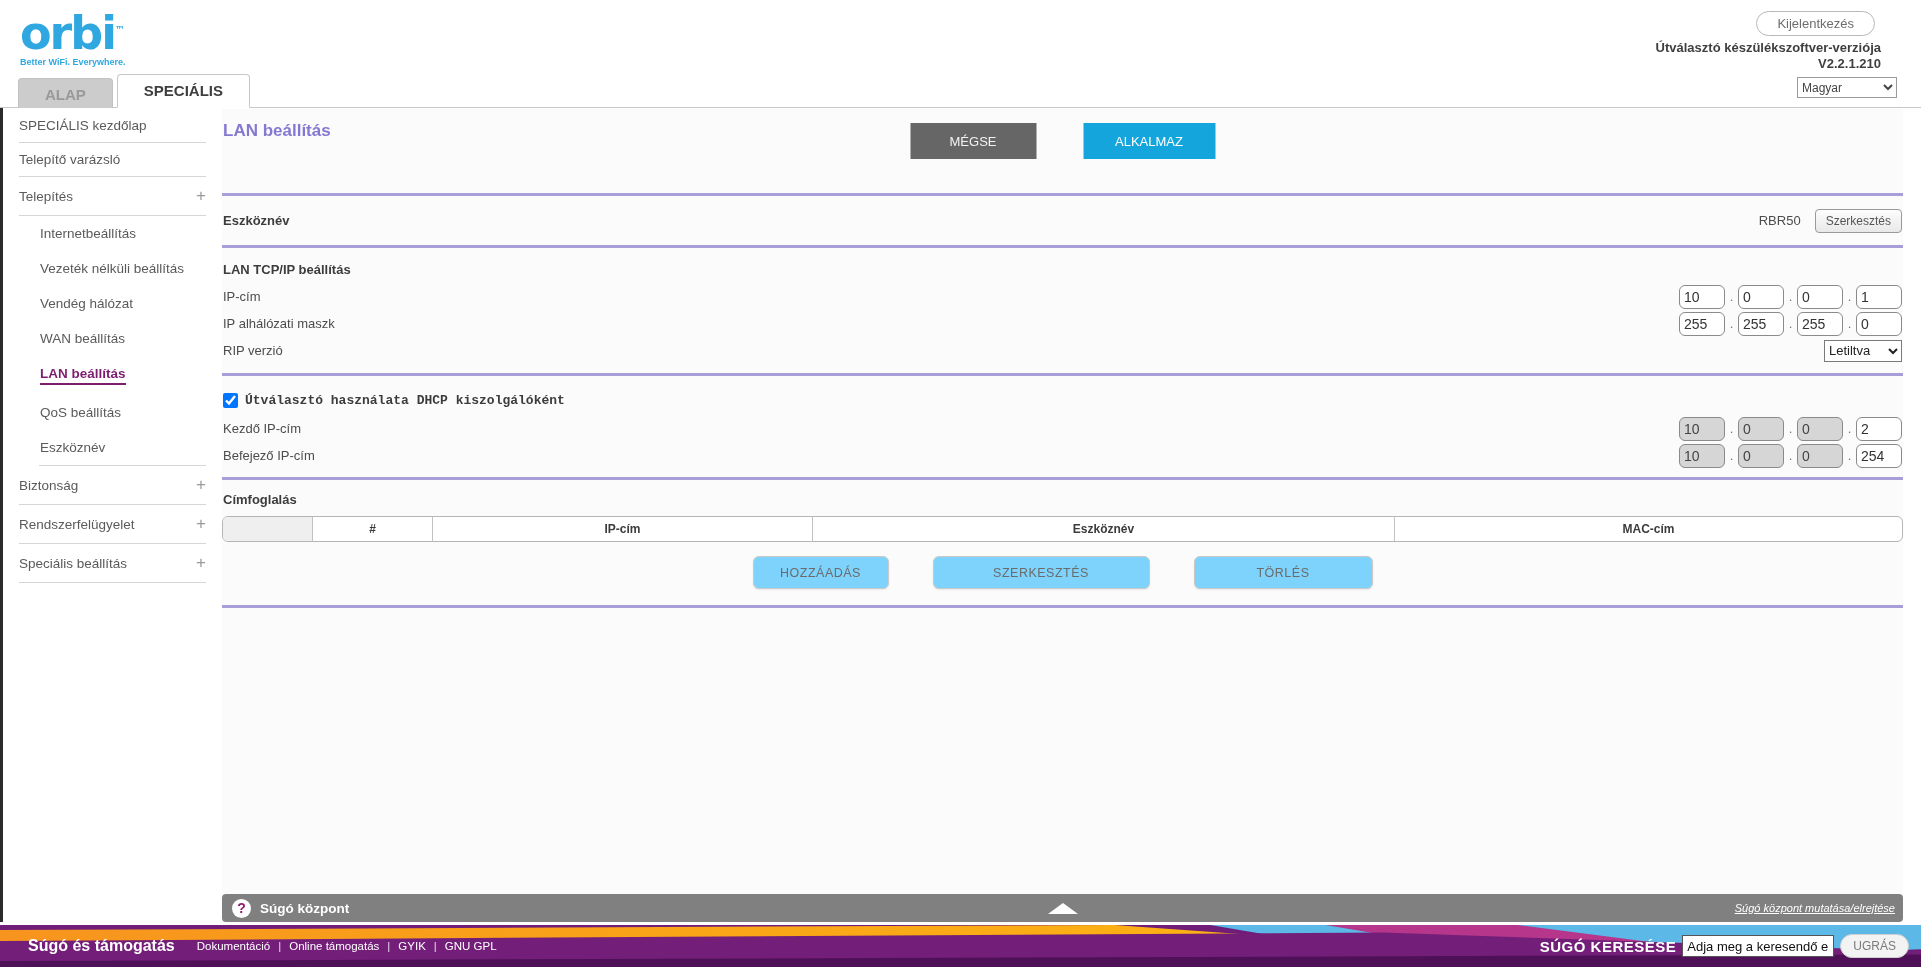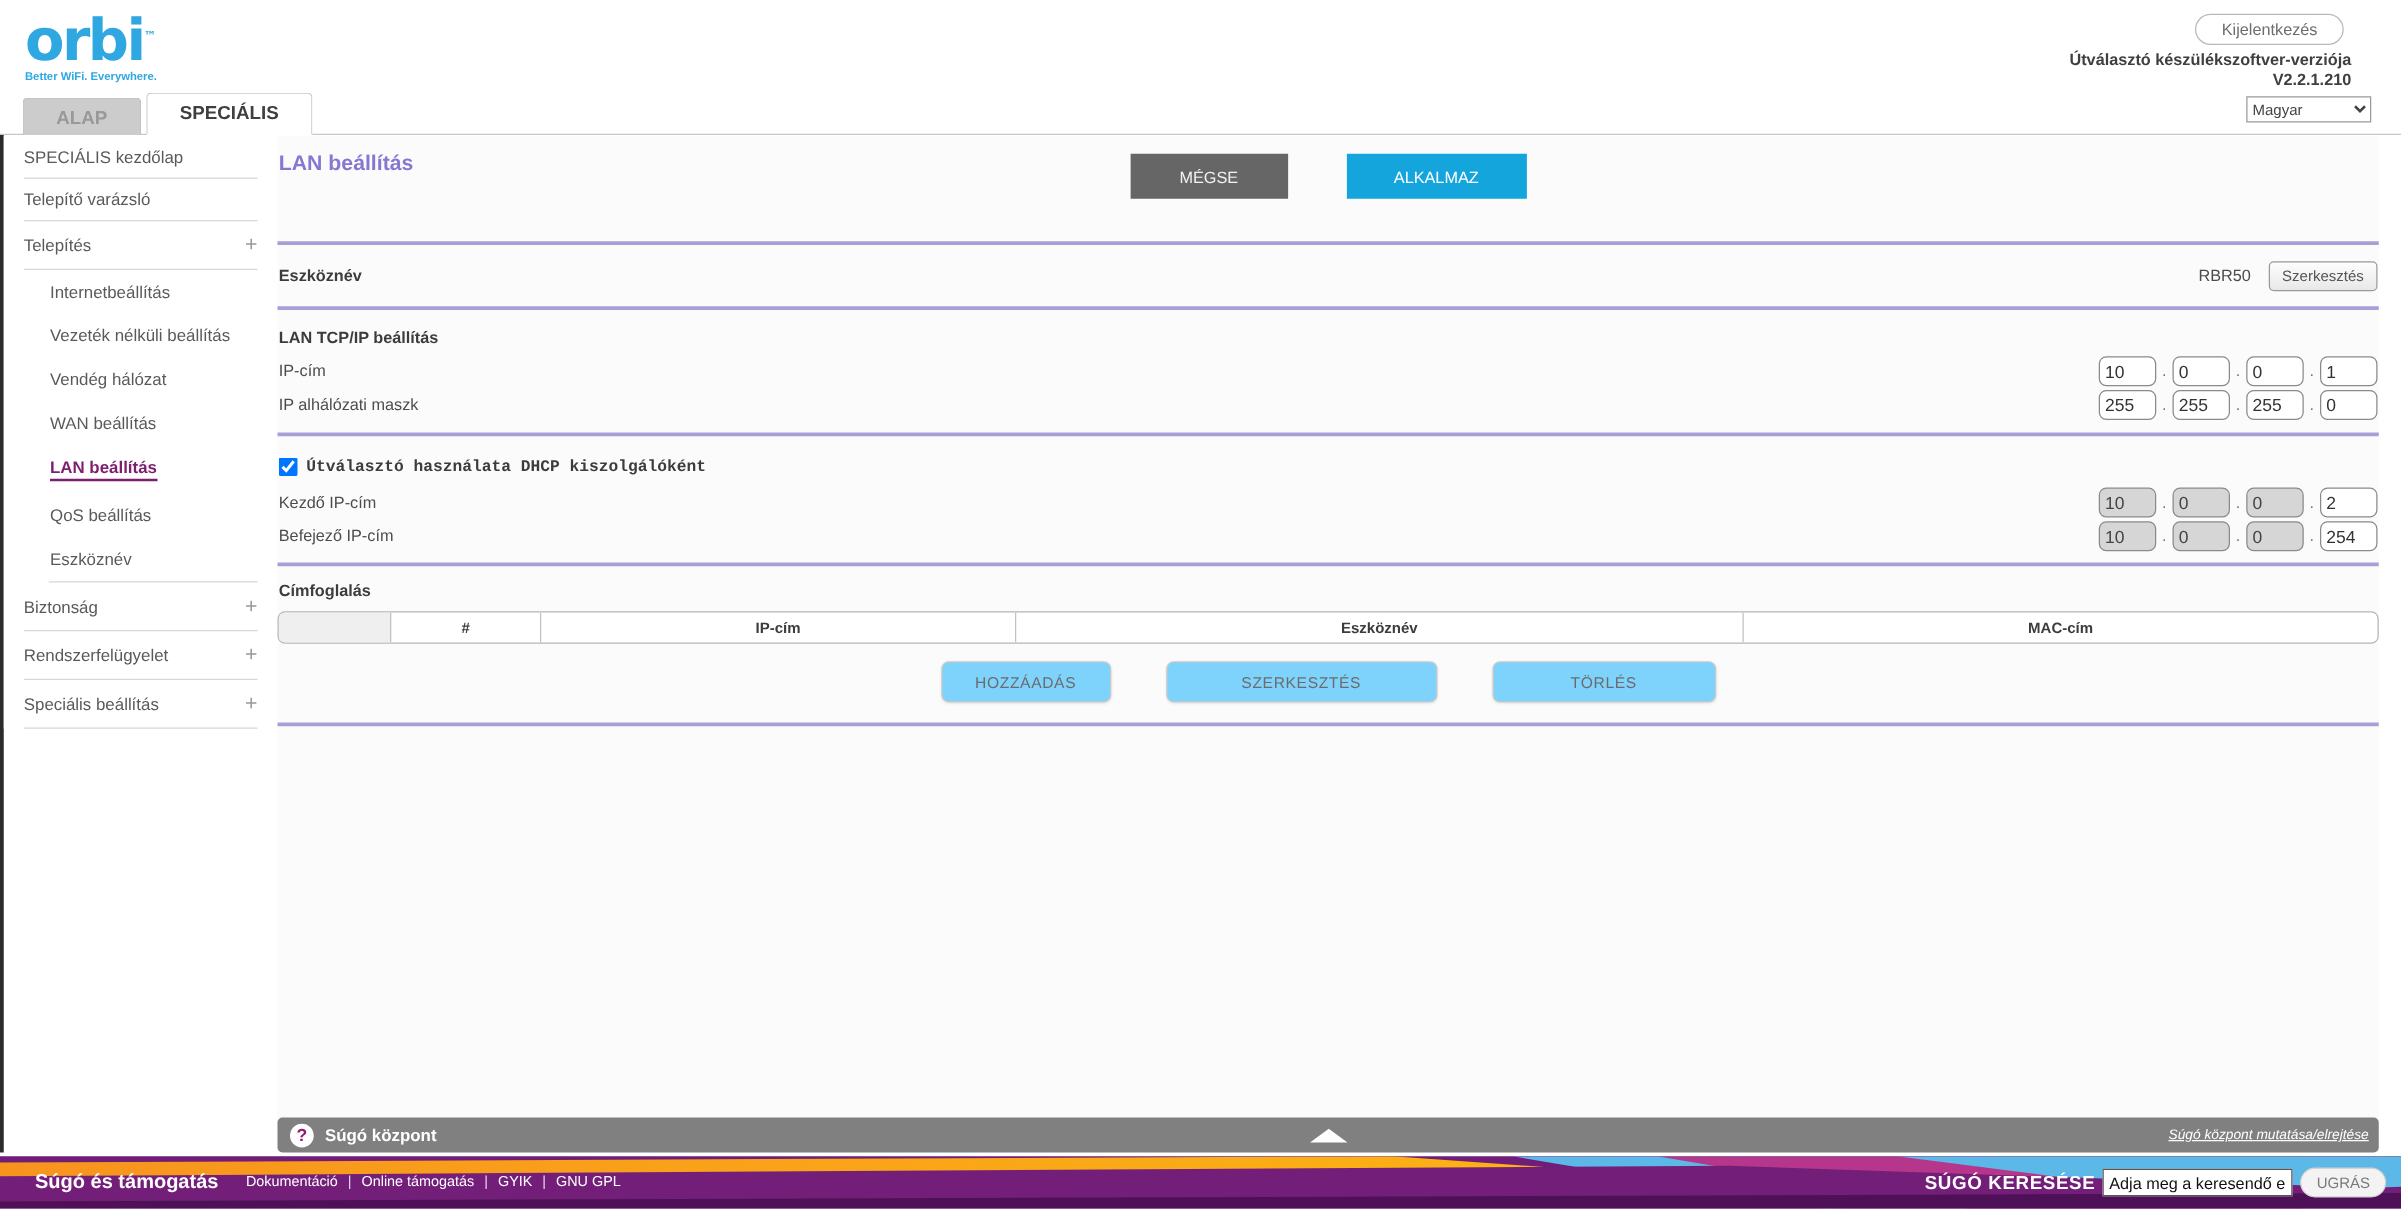--- a/index.html
+++ b/index.html
@@ -35,21 +35,21 @@
   .snav-item.sub { padding:10px 16px 10px 37px; }
   .snav-item .plus { color:#9a9a9a; font-size:17px; font-weight:normal; }
   .snav-item.active span.s-lbl { color:#7d1e6e; font-weight:bold; border-bottom:2px solid #7d1e6e; padding-bottom:2px; }
 
   
   .content { position:absolute; left:222px; top:109px; width:1681px; height:813px; background:#fcfbfb; padding-top:8px; }
   .page-title { color:#8478d2; font-size:17px; font-weight:bold; margin:4px 0 0 1px; }
   .action-row { position:relative; height:52px; }
   .action-btns { position:absolute; left:50%; transform:translateX(-50%); top:-18px; display:flex; gap:47px; }
   .btn-cancel { width:126px; height:36px; background:#666666; color:#f2f2f2; border:none; font-size:13px; cursor:pointer; }
-  .btn-apply  { width:144px; height:36px; background:#14a5dd; color:#fff; border:none; font-size:13px; cursor:pointer; }
+  .btn-apply  { width:132px; height:36px; background:#14a5dd; color:#fff; border:none; font-size:13px; cursor:pointer; }
 
   .pdiv { height:3px; background:#a79fd8; margin:0; }
 
   .row { display:flex; align-items:center; justify-content:space-between; padding:0 1px; }
   .lbl { color:#4c4c4c; font-size:13px; }
   .lbl.bold, .sect-head { color:#3c3c3c; font-size:13px; font-weight:bold; }
 
   .devname-row { height:49px; }
   .dev-right { display:flex; align-items:center; gap:14px; }
   .dev-val { color:#4c4c4c; font-size:13px; }
@@ -228,20 +228,24 @@
           <span class="dot">.</span>
         <input class="ip-box" value="255" style="">
           <span class="dot">.</span>
         <input class="ip-box" value="255" style="">
           <span class="dot">.</span>
         <input class="ip-box" value="0" style="">
       </span>
     </div>
 
 
+    <div class="row frow">
+      <span class="lbl">RIP verzió</span>
+      <select class="sel rip2"><option>Letiltva</option></select>
+    </div>
 
     <div class="pdiv" style="margin-top:9px"></div>
 
     <div class="row chk-row">
       <input type="checkbox" checked="" style="">
       <span class="chk-lbl">Útválasztó használata DHCP kiszolgálóként</span>
     </div>
 
     <div class="row frow">
       <span class="lbl">Kezdő IP-cím</span>

